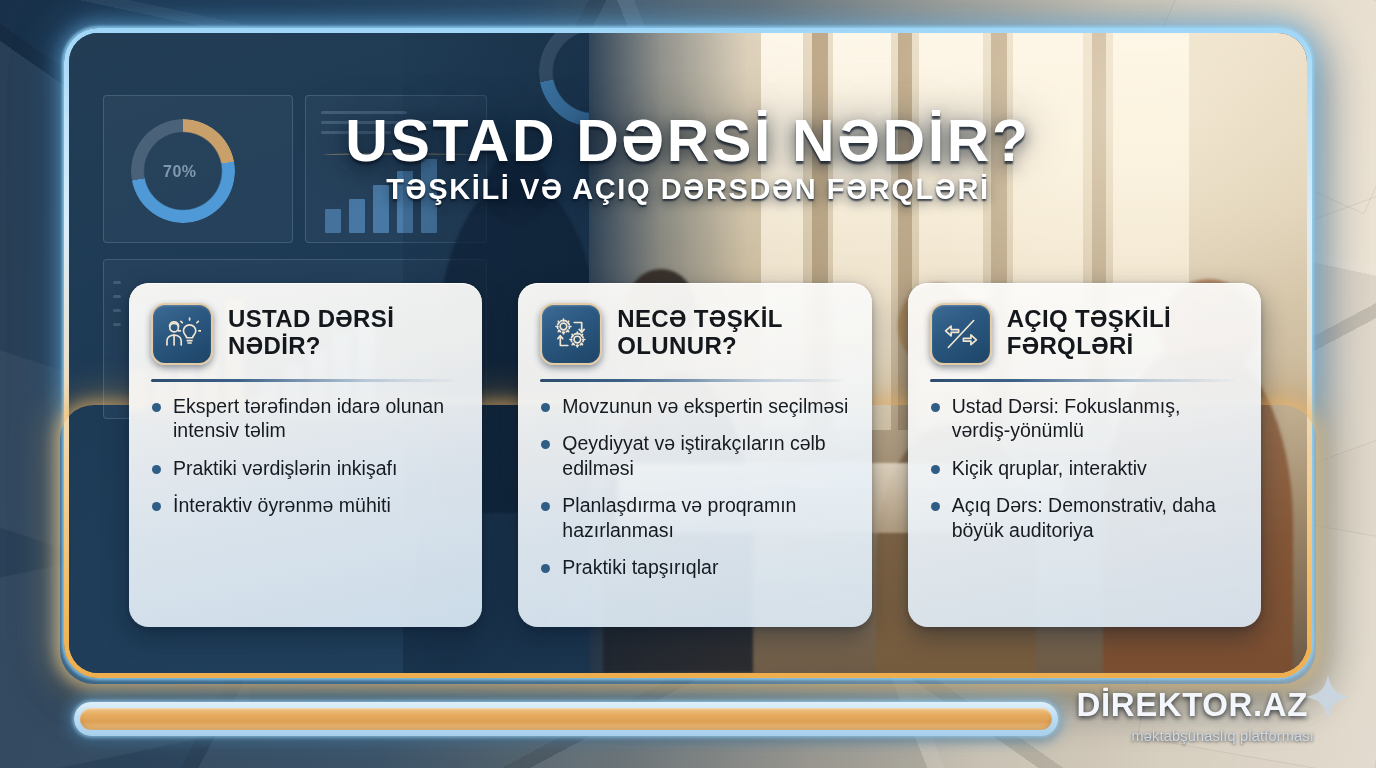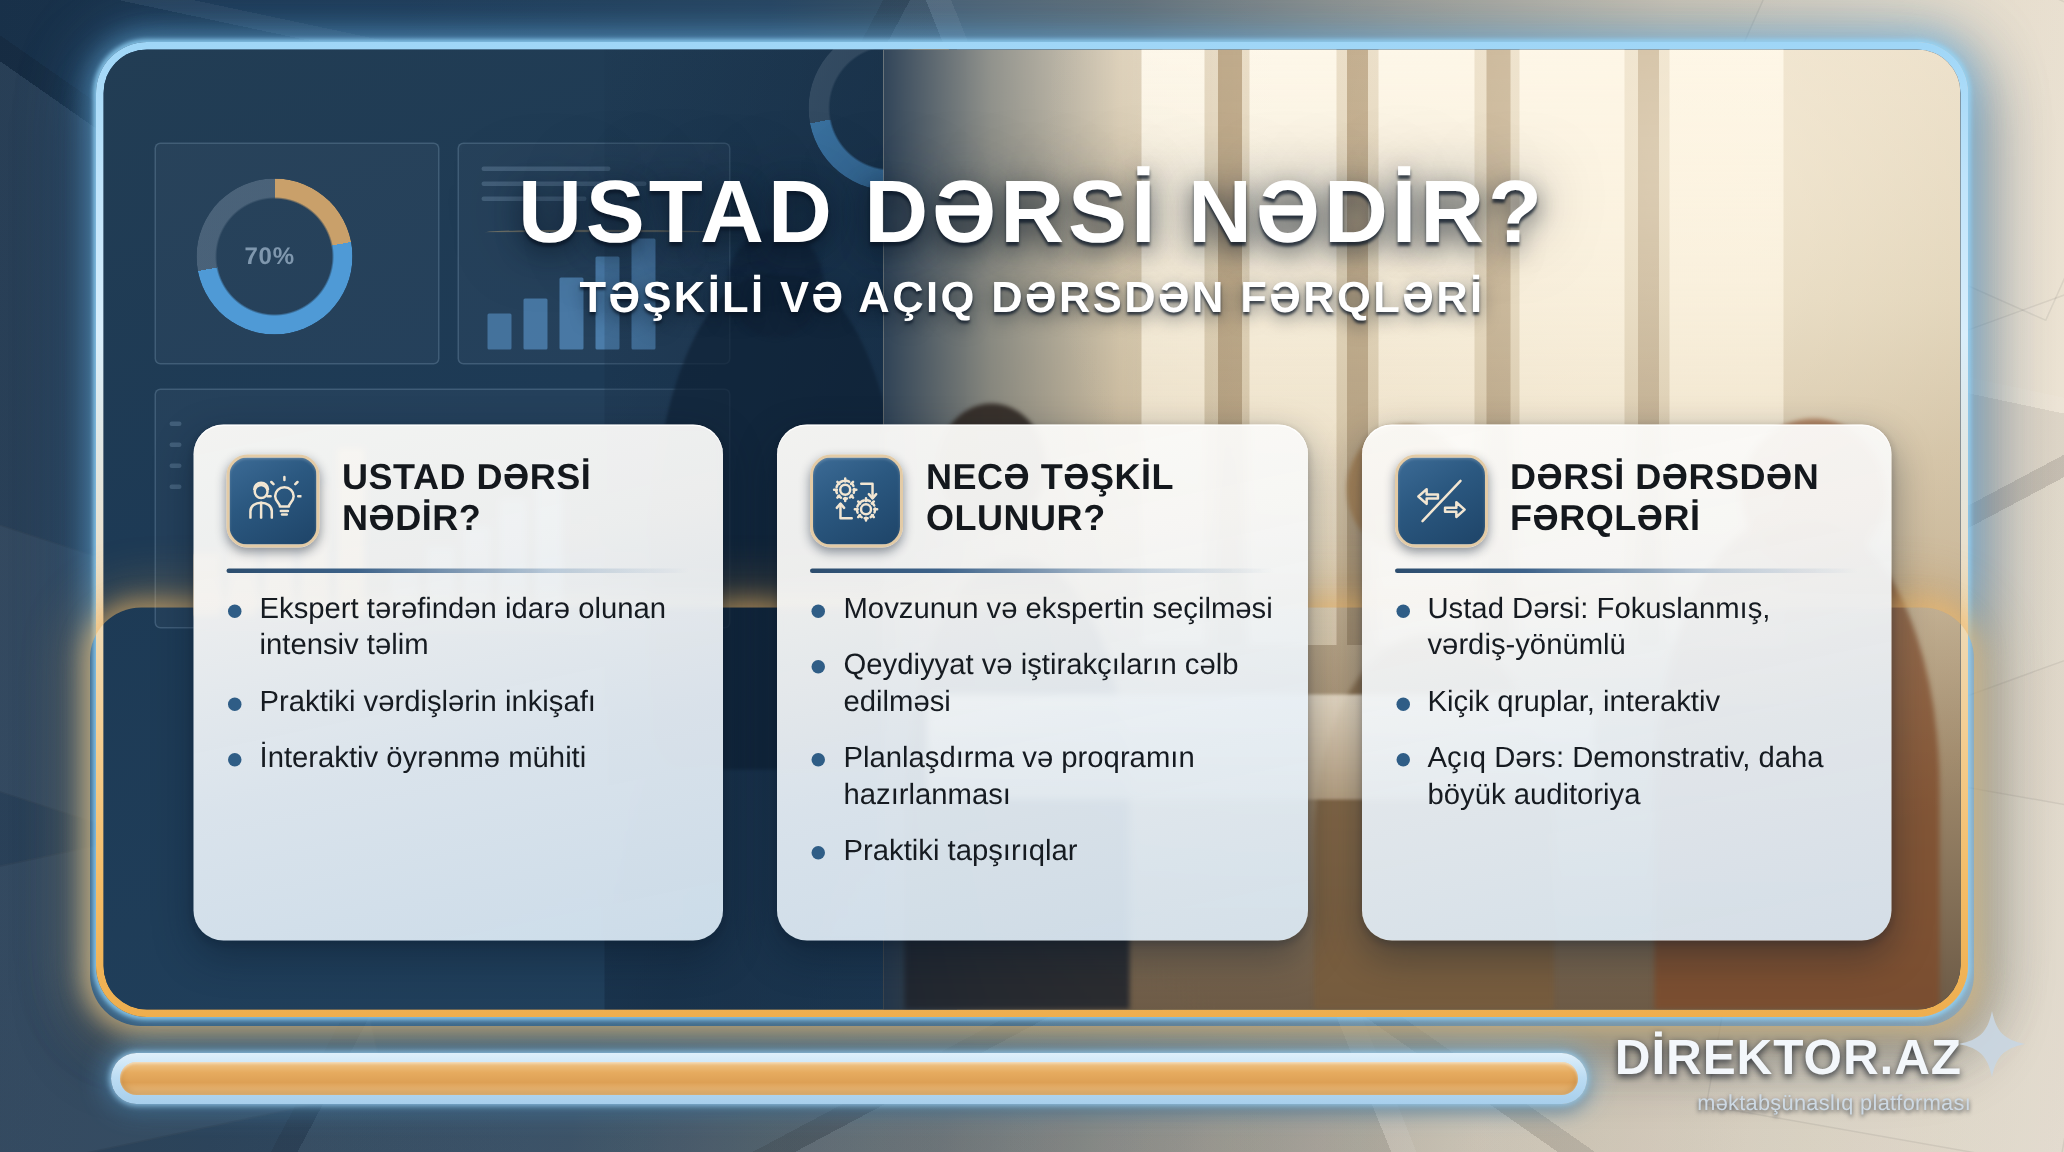--- a/index.html
+++ b/index.html
@@ -175,21 +175,21 @@
     color: #ffffff;
     letter-spacing: 2.6px;
     line-height: 1.04;
     text-shadow:
       0 3px 2px rgba(10,22,38,.75),
       0 6px 16px rgba(8,20,34,.65),
       0 0 42px rgba(12,26,44,.5);
     white-space: nowrap;
   }
   .subtitle {
-    margin-top: 11px;
+    margin-top: 1px;
     font-size: 29px;
     font-weight: 800;
     color: #ffffff;
     letter-spacing: 1.6px;
     text-shadow:
       0 2px 2px rgba(10,22,38,.75),
       0 4px 12px rgba(8,20,34,.6);
     white-space: nowrap;
     text-align: center;
   }
@@ -477,21 +477,21 @@
 
         <div class="card">
           <div class="card-head">
             <div class="card-icon">
               <svg width="38" height="38" viewBox="0 0 48 48" fill="none" stroke="#f2e6d2" stroke-width="2.1" stroke-linecap="round" stroke-linejoin="round">
                 <path d="M40 7L8 41"></path>
                 <path d="M21 18.5H11.5V14L4.5 20.2 11.5 26.4v-4.5H21z"></path>
                 <path d="M27 29.6h9.5v-4.5l7 6.2-7 6.2v-4.5H27z"></path>
               </svg>
             </div>
-            <div class="card-title">DƏRSİ DƏRSDƏN FƏRQLƏRİ</div>
+            <div class="card-title">AÇIQ TƏŞKİLİ FƏRQLƏRİ</div>
           </div>
           <div class="divider"></div>
           <ul class="bullets">
             <li>
               <b>Ustad Dərsi:</b><span> Fokuslanmış, vərdiş-yönümlü</span>
             </li>
             <li>
               <b></b><span>Kiçik qruplar, interaktiv</span>
             </li>
             <li>

